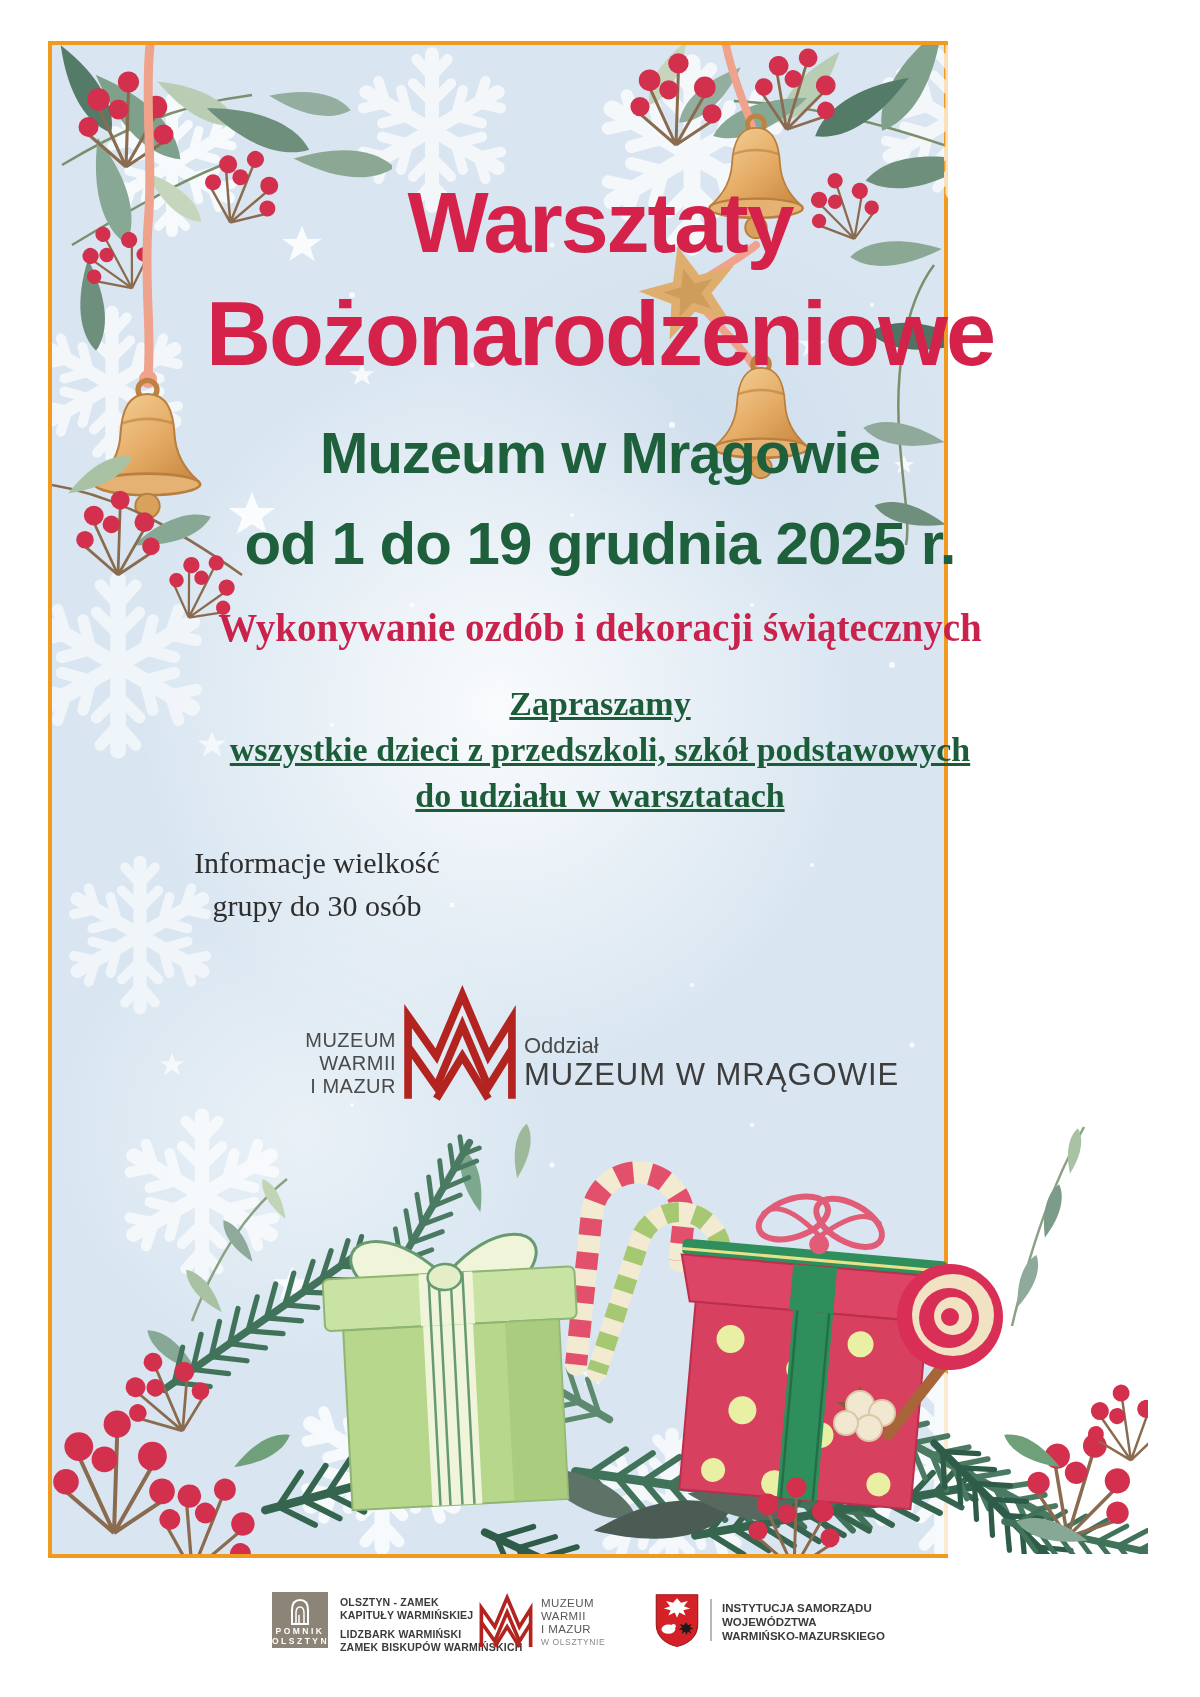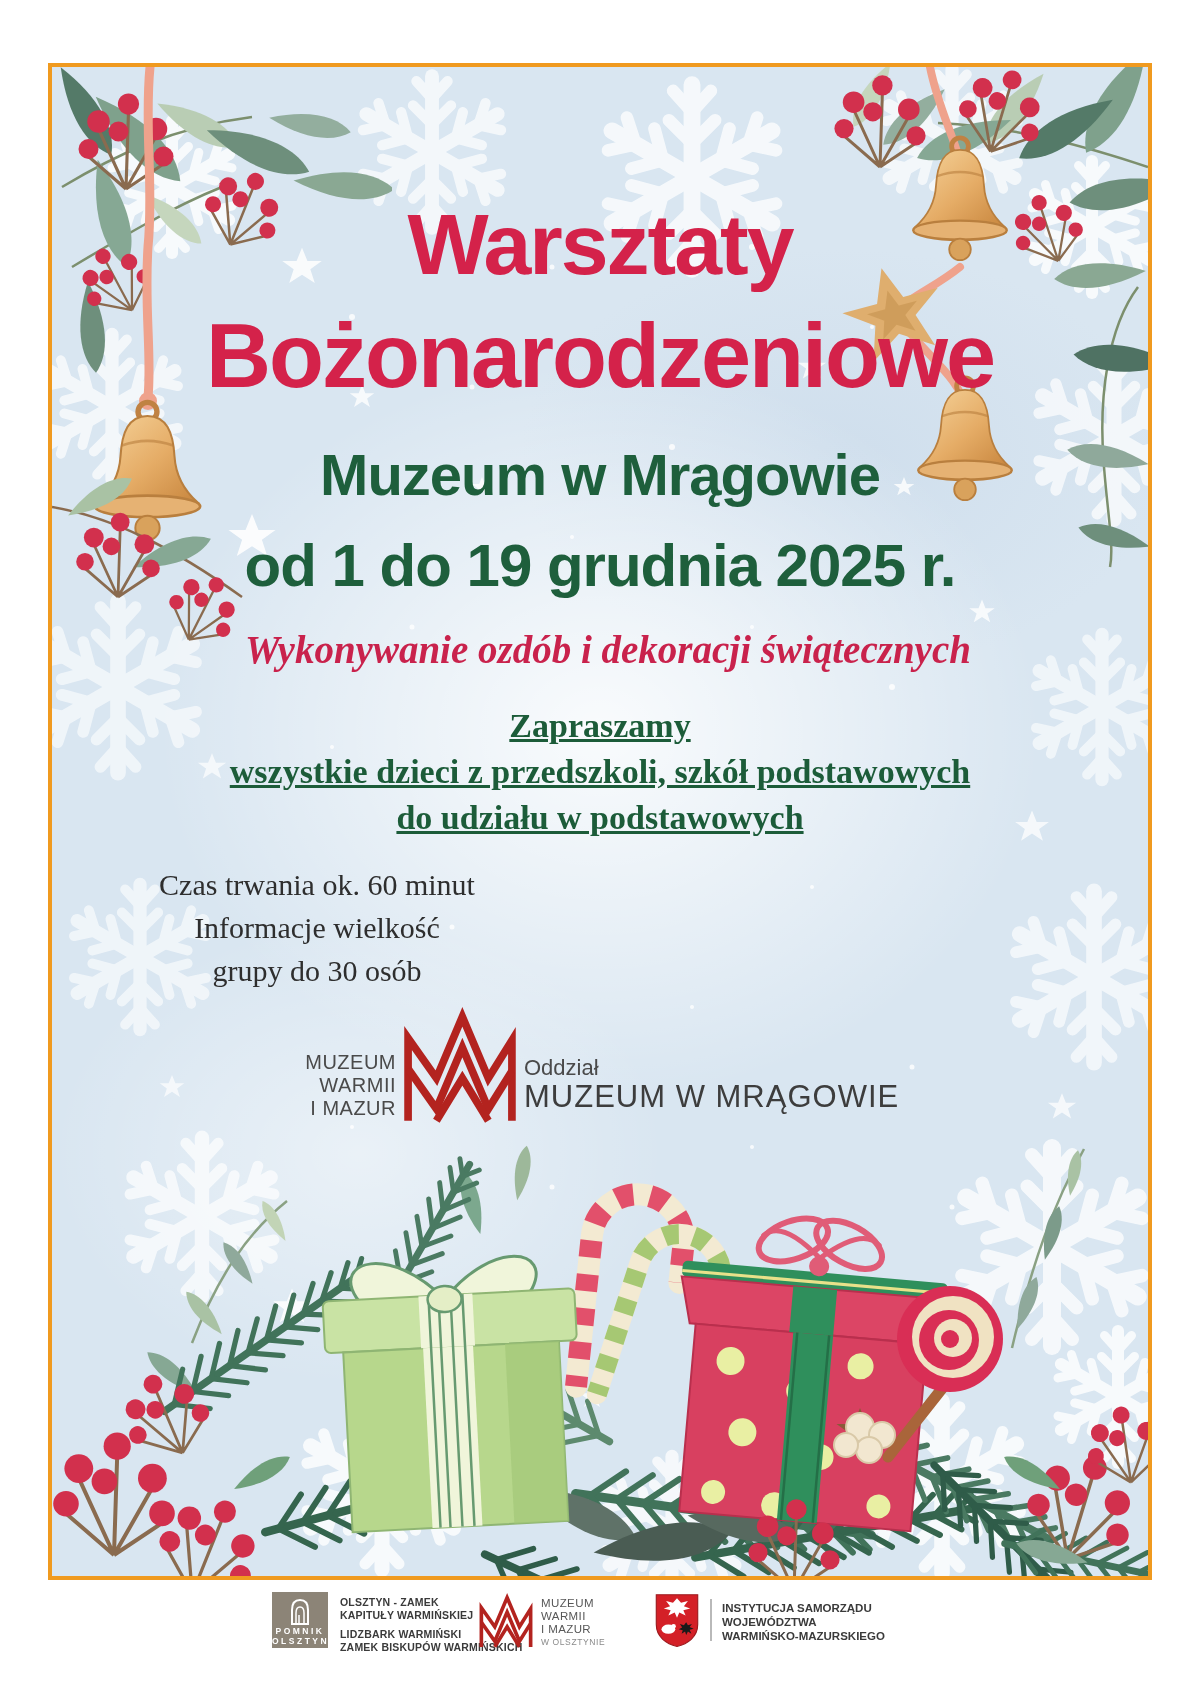--- a/index.html
+++ b/index.html
@@ -1,33 +1,33 @@
 <!DOCTYPE html>
 <html><head>
 <meta charset="utf-8">
 <style>
   html,body{margin:0;padding:0;}
   body{width:1200px;height:1697px;background:#ffffff;position:relative;overflow:hidden;
        font-family:"Liberation Sans",sans-serif;}
   .abs{position:absolute;}
-  .poster{position:absolute;left:48px;top:63px;width:1104px;height:1517px;
+  .poster{position:absolute;left:48px;top:41px;width:900px;height:1517px;
     border:4px solid #f09a1f;box-sizing:border-box;
     background:
       radial-gradient(ellipse 56% 34% at 50% 44%, rgba(255,255,255,.85), rgba(255,255,255,0) 72%),
       radial-gradient(ellipse 40% 22% at 28% 72%, rgba(255,255,255,.45), rgba(255,255,255,0) 70%),
       radial-gradient(ellipse 42% 20% at 72% 26%, rgba(199,216,233,.55), rgba(199,216,233,0) 70%),
       #d9e6f1;}
   .layer{position:absolute;left:0;top:0;width:1096px;height:1509px;}
   .ctext{left:0;width:1096px;text-align:center;}
   .t1{top:128px;font-size:86px;font-weight:bold;color:#d4224a;letter-spacing:-2px;}
   .t2{top:238px;font-size:90px;font-weight:bold;color:#d4224a;letter-spacing:-2px;}
   .venue{top:374px;font-size:58px;font-weight:bold;color:#1e5f3c;letter-spacing:-1px;}
   .dates{top:464px;font-size:60px;font-weight:bold;color:#1e5f3c;letter-spacing:-1px;}
   .tagline{top:560px;font-size:39px;color:#c9224c;font-family:"Liberation Serif",serif;
-           font-style:italic;font-weight:bold;padding-left:8px;}
+           font-weight:bold;}
   .invite{top:636px;font-size:34px;color:#1c5c39;font-family:"Liberation Serif",serif;
           font-weight:bold;line-height:46px;text-decoration:underline;}
   .detail{font-family:"Liberation Serif",serif;font-size:30px;color:#2e2e2e;line-height:43px;text-align:center;}
   .col-left{left:50px;top:796px;width:430px;}
   .col-right{left:498px;top:796px;width:510px;}
   .org-text{left:184px;top:984px;width:160px;text-align:right;font-size:20px;line-height:23px;
             color:#4a4a4a;letter-spacing:.5px;}
   .mw-main{left:348px;top:938px;width:120px;height:118px;color:#b3231f;}
   .branch-label{left:472px;top:988px;font-size:22px;color:#4a4a4a;}
   .branch-name{left:472px;top:1012px;font-size:31px;color:#3d3d3d;letter-spacing:1px;}
@@ -237,25 +237,24 @@
   </svg>
 
   <div class="abs ctext t1">Warsztaty</div>
   <div class="abs ctext t2">Bożonarodzeniowe</div>
   <div class="abs ctext venue">Muzeum w Mrągowie</div>
   <div class="abs ctext dates">od 1 do 19 grudnia 2025 r.</div>
   <div class="abs ctext tagline">Wykonywanie ozdób i dekoracji świątecznych</div>
   <div class="abs ctext invite">
     <div>Zapraszamy</div>
     <div>wszystkie dzieci z przedszkoli, szkół podstawowych</div>
-    <div>do udziału w podstawowych</div>
+    <div>do udziału w warsztatach</div>
   </div>
 
   <div class="abs detail col-left">
-    <div>Czas trwania ok. 60 minut</div>
     <div>Informacje wielkość</div>
     <div>grupy do 30 osób</div>
   </div>
 
   <div class="abs org-text">
     <div>MUZEUM</div>
     <div>WARMII</div>
     <div>I MAZUR</div>
   </div>
   <svg class="abs mw-main" viewBox="0 0 100 100">

